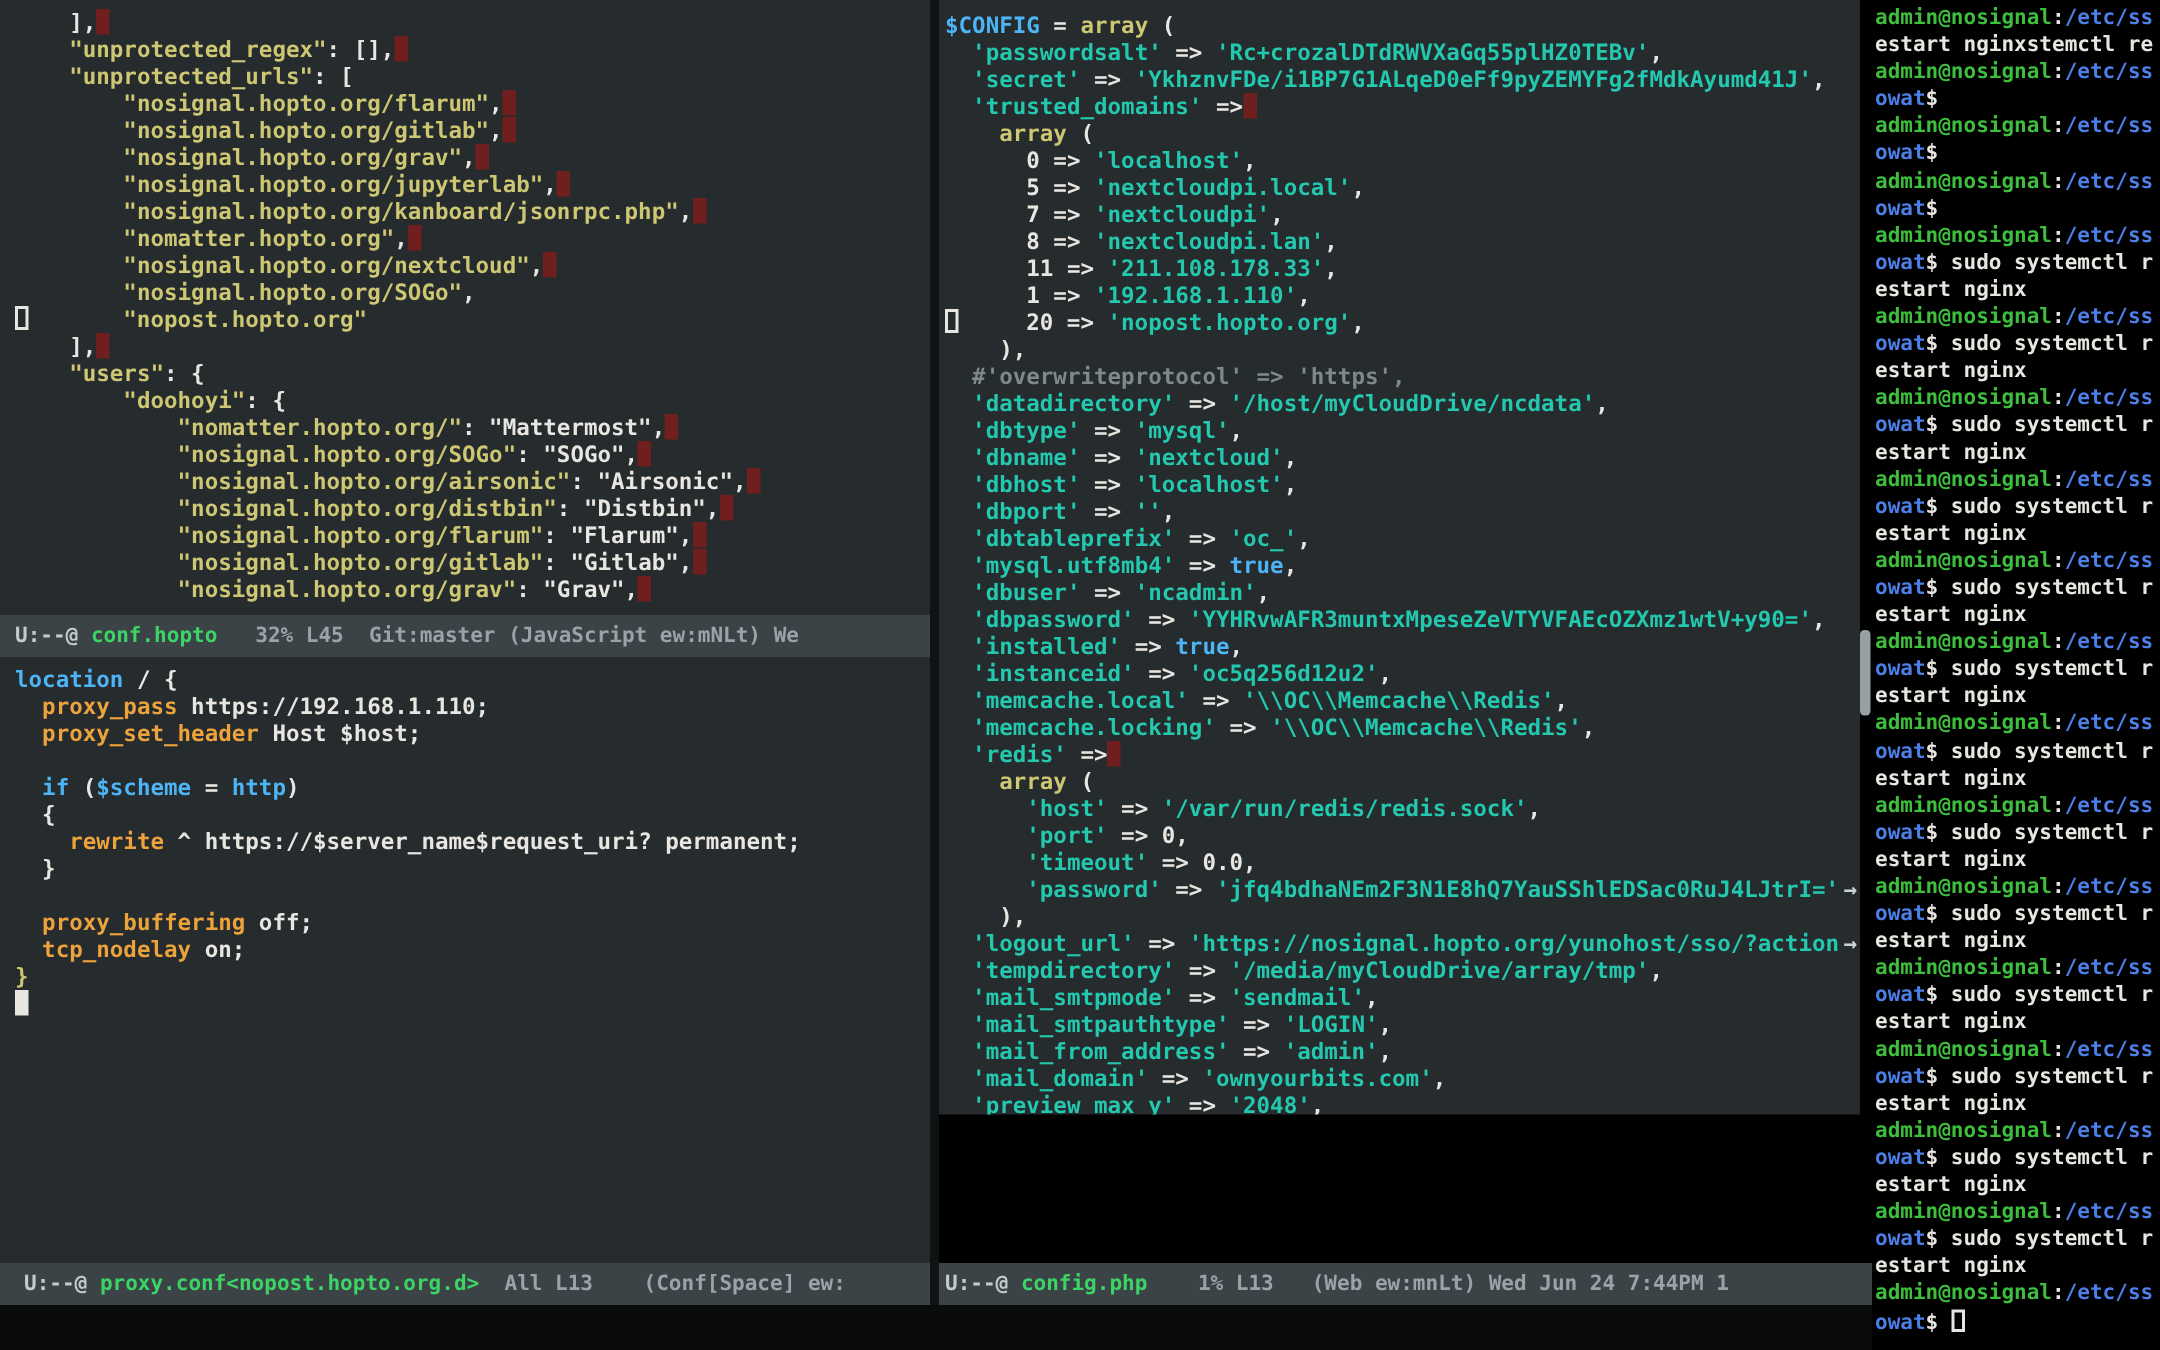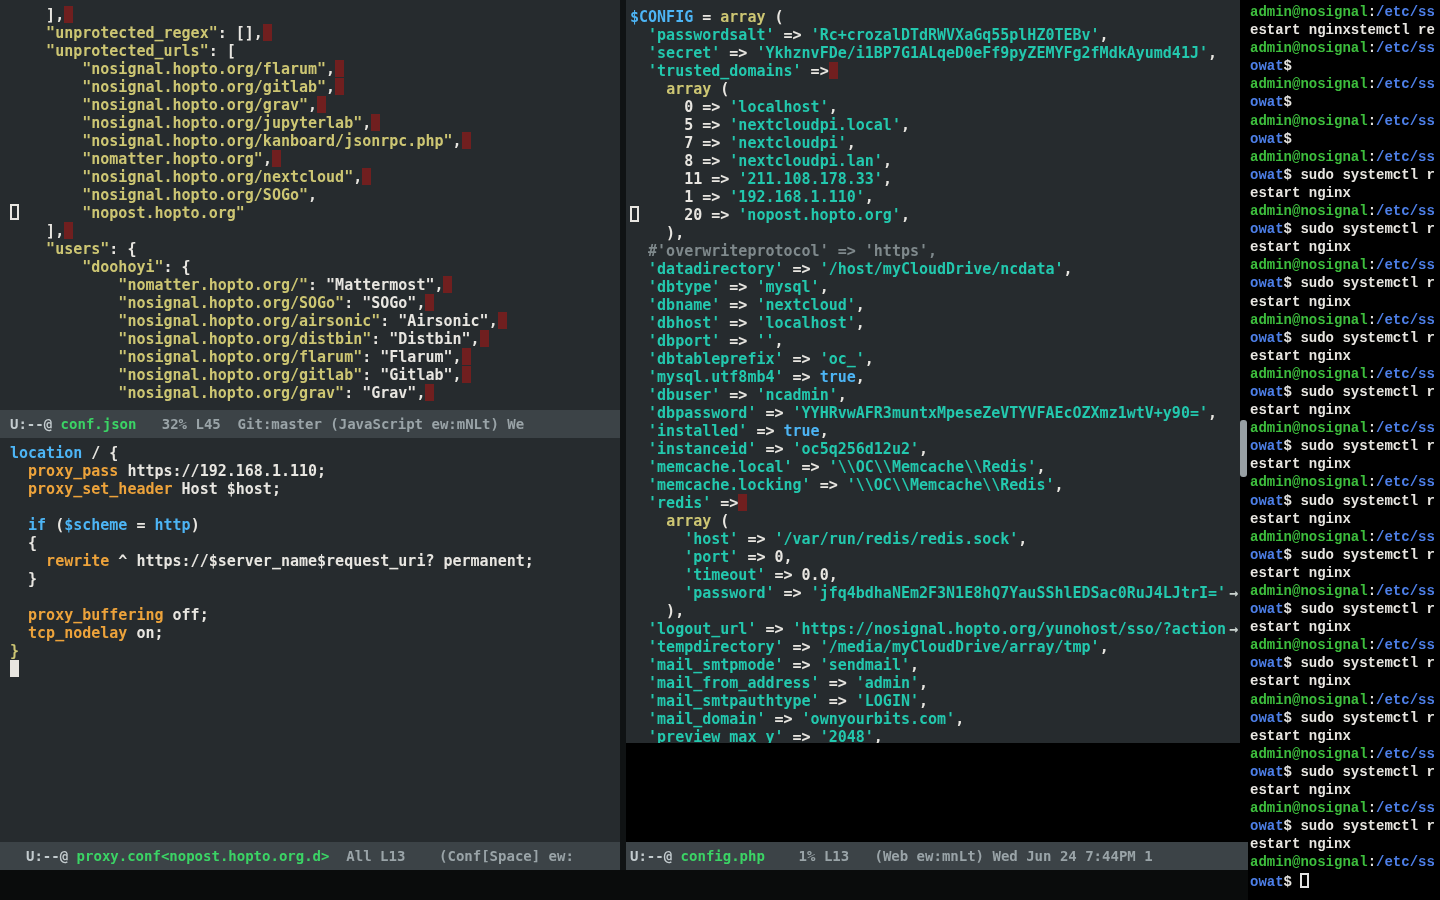--- a/index.html
+++ b/index.html
@@ -1,21 +1,21 @@
 <!DOCTYPE html>
 <html><head>
 <meta charset="utf-8">
 <style>
   html,body{margin:0;padding:0;background:#000;}
   body{width:1440px;height:900px;position:relative;overflow:hidden;
        font-family:"DejaVu Sans Mono", monospace;}
   .abs{position:absolute;}
   .win{background:#262b2e;overflow:hidden;}
   .line{white-space:pre;height:18px;font-size:15px;font-weight:bold;position:relative;overflow:hidden;}
-  .tline{white-space:pre;height:18.1px;font-size:14px;font-weight:bold;position:relative;font-family:Liberation Mono, monospace;}
+  .tline{white-space:pre;height:18.1px;font-size:14px;font-weight:bold;position:relative;}
   .mline{white-space:pre;background:#3c4347;height:28px;line-height:28px;font-size:14px;font-weight:bold;overflow:hidden;}
   
   .s-w{color:#e8e6e1}
   .s-y{color:#cdc673}
   .s-o{color:#eda33b}
   .s-b{color:#4db5f5}
   .s-t{color:#23c8ae}
   .s-c{color:#7f898c}
   
   .s-g{color:#3dbe3d}
@@ -26,21 +26,21 @@
   .s-sc{display:inline-block;width:9px;height:17px;background:#e8e6e1;vertical-align:-3px}
   .s-tc{display:inline-block;width:9px;height:15px;border:2px solid #e4e4e4;box-sizing:border-box;vertical-align:-2px}
   .s-ar{position:absolute;right:2px;top:0;color:#c9d2cf}
   
   .s-mw{color:#c3cbce}
   .s-mg{color:#9aa4a8}
   .s-mf{color:#3bd465}
   #win-conf{left:0;top:0;width:620px;height:410px;padding:6px 0 0 10px;box-sizing:border-box;}
   #ml-conf{left:0;top:410px;width:620px;padding-left:10px;box-sizing:border-box;}
   #win-proxy{left:0;top:438px;width:620px;height:404px;padding:6px 0 0 10px;box-sizing:border-box;}
-  #ml-proxy{left:0;top:842px;width:620px;padding-left:26px;box-sizing:border-box;}
+  #ml-proxy{left:0;top:842px;width:620px;padding-left:16px;box-sizing:border-box;}
   #win-php{left:626px;top:0;width:614px;height:743px;padding:8px 0 0 4px;box-sizing:border-box;}
   #ml-php{left:626px;top:842px;width:701px;padding-left:4px;box-sizing:border-box;}
   #divider{left:620px;top:0;width:6px;height:870px;background:#101314;}
   #echo-area{left:0;top:870px;width:1248px;height:30px;background:#0a0c0c;}
   #scrollbar{left:1240px;top:0;width:8px;height:842px;background:#000;}
   #scroll-thumb{left:0px;top:420px;width:7px;height:57px;background:#98a0a4;border-radius:3px;}
   #terminal{left:1248px;top:0;width:192px;height:900px;background:#000;padding:4px 0 0 2px;box-sizing:border-box;overflow:hidden;}
 </style>
 </head>
 <body>
@@ -62,21 +62,21 @@
     <div class="line"><span class="s-y">    "users"</span><span class="s-w">: {</span></div>
     <div class="line"><span class="s-y">        "doohoyi"</span><span class="s-w">: {</span></div>
     <div class="line"><span class="s-y">            "nomatter.hopto.org/"</span><span class="s-w">: "Mattermost",</span><span class="s-r"></span></div>
     <div class="line"><span class="s-y">            "nosignal.hopto.org/SOGo"</span><span class="s-w">: "SOGo",</span><span class="s-r"></span></div>
     <div class="line"><span class="s-y">            "nosignal.hopto.org/airsonic"</span><span class="s-w">: "Airsonic",</span><span class="s-r"></span></div>
     <div class="line"><span class="s-y">            "nosignal.hopto.org/distbin"</span><span class="s-w">: "Distbin",</span><span class="s-r"></span></div>
     <div class="line"><span class="s-y">            "nosignal.hopto.org/flarum"</span><span class="s-w">: "Flarum",</span><span class="s-r"></span></div>
     <div class="line"><span class="s-y">            "nosignal.hopto.org/gitlab"</span><span class="s-w">: "Gitlab",</span><span class="s-r"></span></div>
     <div class="line"><span class="s-y">            "nosignal.hopto.org/grav"</span><span class="s-w">: "Grav",</span><span class="s-r"></span></div>
   </div>
-<div class="abs mline" id="ml-conf"><span class="s-mw">U:--@</span><span class="s-mg"> </span><span class="s-mf">conf.json</span><span class="s-mg">   32% L45  Git:master (JavaScript ew:mNLt) We</span></div>
+<div class="abs mline" id="ml-conf"><span class="s-mw">U:--@</span><span class="s-mg"> </span><span class="s-mf">conf.hopto</span><span class="s-mg">   32% L45  Git:master (JavaScript ew:mNLt) We</span></div>
 <div class="abs win" id="win-proxy">
     <div class="line"><span class="s-b">location</span><span class="s-w"> / {</span></div>
     <div class="line"><span class="s-o">  proxy_pass</span><span class="s-w"> https://192.168.1.110;</span></div>
     <div class="line"><span class="s-o">  proxy_set_header</span><span class="s-w"> Host $host;</span></div>
     <div class="line"></div>
     <div class="line"><span class="s-b">  if</span><span class="s-w"> (</span><span class="s-b">$scheme</span><span class="s-w"> = </span><span class="s-b">http</span><span class="s-w">)</span></div>
     <div class="line"><span class="s-w">  {</span></div>
     <div class="line"><span class="s-o">    rewrite</span><span class="s-w"> ^ https://$server_name$request_uri? permanent;</span></div>
     <div class="line"><span class="s-w">  }</span></div>
     <div class="line"></div>
@@ -117,22 +117,22 @@
     <div class="line"><span class="s-w">  </span><span class="s-t">'redis'</span><span class="s-w"> =&gt;</span><span class="s-r"></span></div>
     <div class="line"><span class="s-w">    </span><span class="s-y">array</span><span class="s-w"> (</span></div>
     <div class="line"><span class="s-w">      </span><span class="s-t">'host'</span><span class="s-w"> =&gt; </span><span class="s-t">'/var/run/redis/redis.sock'</span><span class="s-w">,</span></div>
     <div class="line"><span class="s-w">      </span><span class="s-t">'port'</span><span class="s-w"> =&gt; 0,</span></div>
     <div class="line"><span class="s-w">      </span><span class="s-t">'timeout'</span><span class="s-w"> =&gt; 0.0,</span></div>
     <div class="line"><span class="s-w">      </span><span class="s-t">'password'</span><span class="s-w"> =&gt; </span><span class="s-t">'jfq4bdhaNEm2F3N1E8hQ7YauSShlEDSac0RuJ4LJtrI='</span><span class="s-ar">→</span></div>
     <div class="line"><span class="s-w">    ),</span></div>
     <div class="line"><span class="s-w">  </span><span class="s-t">'logout_url'</span><span class="s-w"> =&gt; </span><span class="s-t">'https://nosignal.hopto.org/yunohost/sso/?action</span><span class="s-ar">→</span></div>
     <div class="line"><span class="s-w">  </span><span class="s-t">'tempdirectory'</span><span class="s-w"> =&gt; </span><span class="s-t">'/media/myCloudDrive/array/tmp'</span><span class="s-w">,</span></div>
     <div class="line"><span class="s-w">  </span><span class="s-t">'mail_smtpmode'</span><span class="s-w"> =&gt; </span><span class="s-t">'sendmail'</span><span class="s-w">,</span></div>
+    <div class="line"><span class="s-w">  </span><span class="s-t">'mail_smtpauthtype'</span><span class="s-w"> =&gt; </span><span class="s-t">'LOGIN'</span><span class="s-w">,</span></div>
     <div class="line"><span class="s-w">  </span><span class="s-t">'mail_from_address'</span><span class="s-w"> =&gt; </span><span class="s-t">'admin'</span><span class="s-w">,</span></div>
-    <div class="line"><span class="s-w">  </span><span class="s-t">'mail_smtpauthtype'</span><span class="s-w"> =&gt; </span><span class="s-t">'LOGIN'</span><span class="s-w">,</span></div>
     <div class="line"><span class="s-w">  </span><span class="s-t">'mail_domain'</span><span class="s-w"> =&gt; </span><span class="s-t">'ownyourbits.com'</span><span class="s-w">,</span></div>
     <div class="line"><span class="s-w">  </span><span class="s-t">'preview_max_y'</span><span class="s-w"> =&gt; </span><span class="s-t">'2048'</span><span class="s-w">,</span></div>
     <div class="line"><span class="s-w">  </span><span class="s-t">'jpeg_quality'</span><span class="s-w"> =&gt; </span><span class="s-t">'60'</span><span class="s-w">,</span></div>
     <div class="line"><span class="s-w">  </span><span class="s-t">'maintenance'</span><span class="s-w"> =&gt; </span><span class="s-b">false</span><span class="s-w">,</span></div>
     <div class="line"><span class="s-w">  </span><span class="s-t">'logfile'</span><span class="s-w"> =&gt; </span><span class="s-t">'/media/myCloudDrive/ncdata/nextcloud.log'</span><span class="s-w">,</span></div>
   </div>
 <div class="abs mline" id="ml-php"><span class="s-mw">U:--@</span><span class="s-mg"> </span><span class="s-mf">config.php</span><span class="s-mg">    1% L13   (Web ew:mnLt) Wed Jun 24 7:44PM 1</span></div>
 <div class="abs" id="divider"></div>
 <div class="abs" id="echo-area"></div>
 <div class="abs" id="scrollbar">

